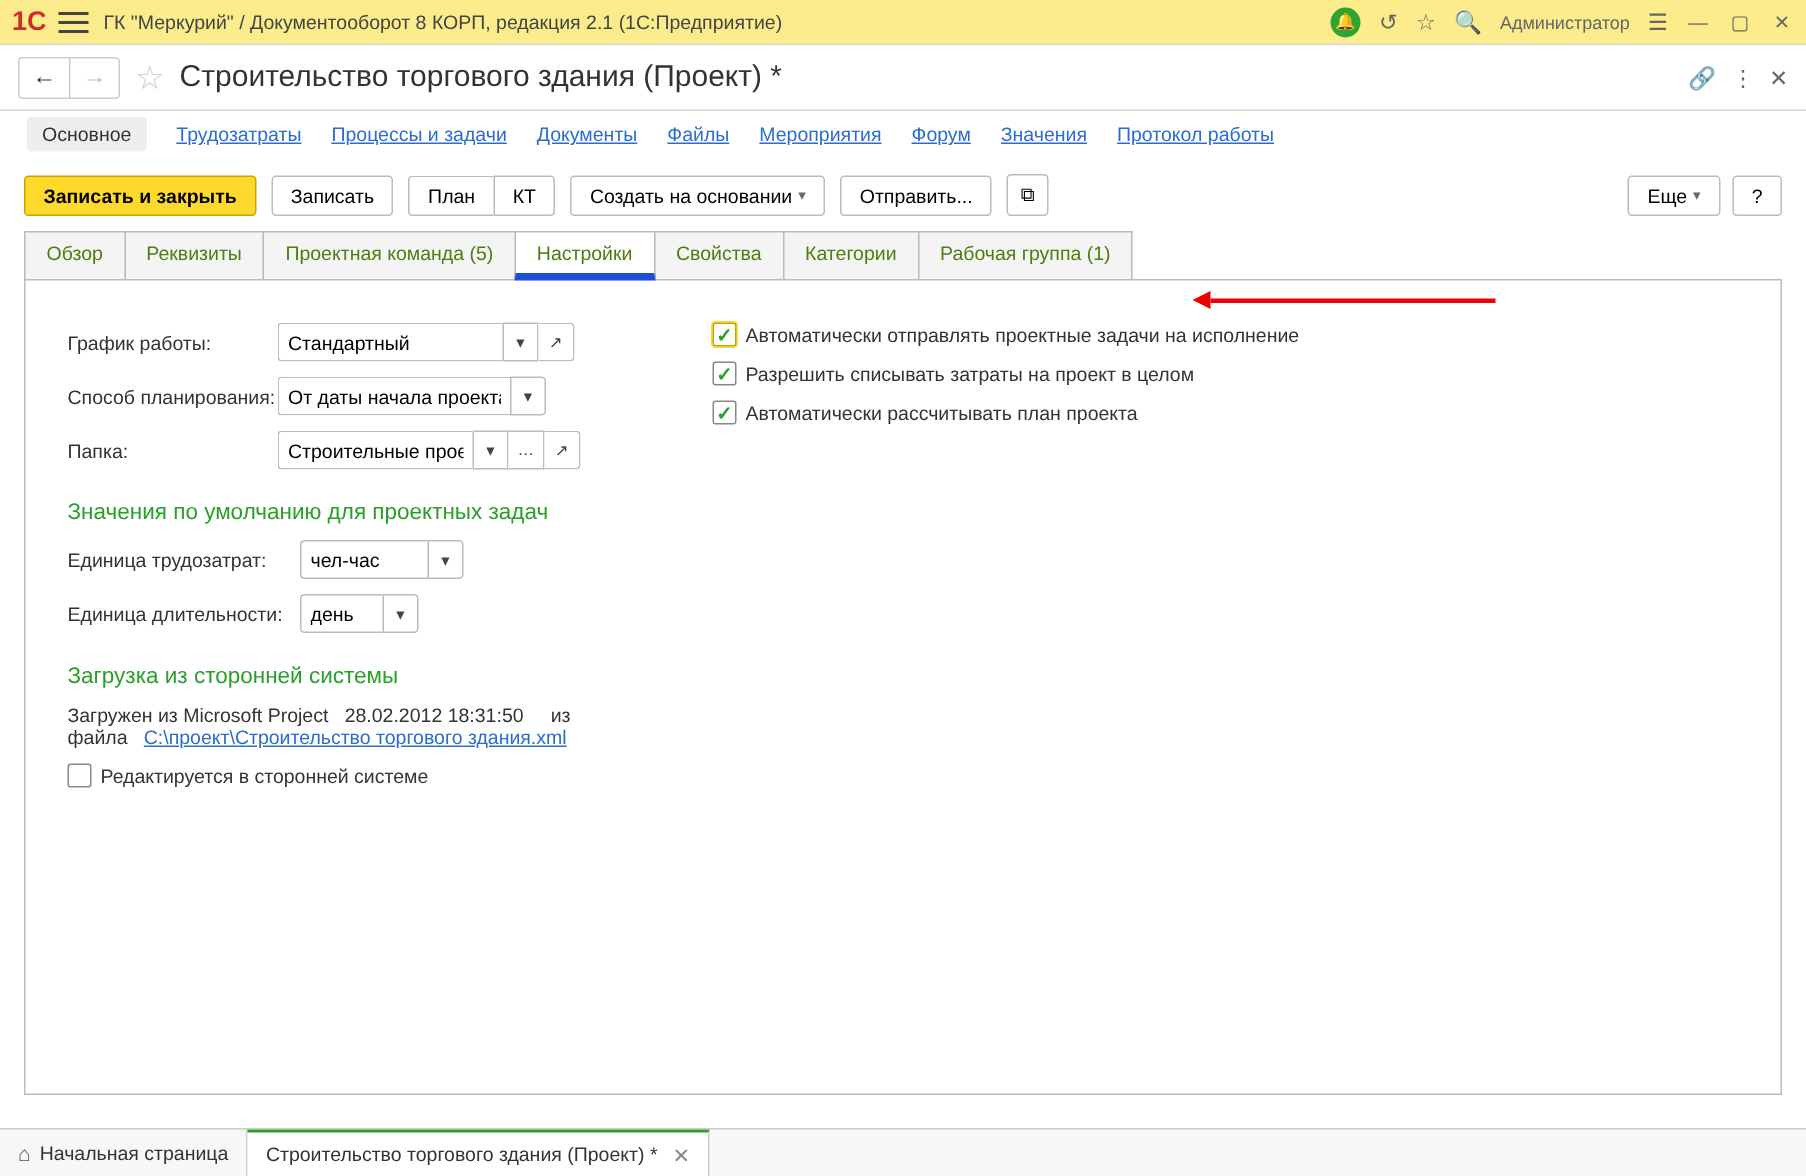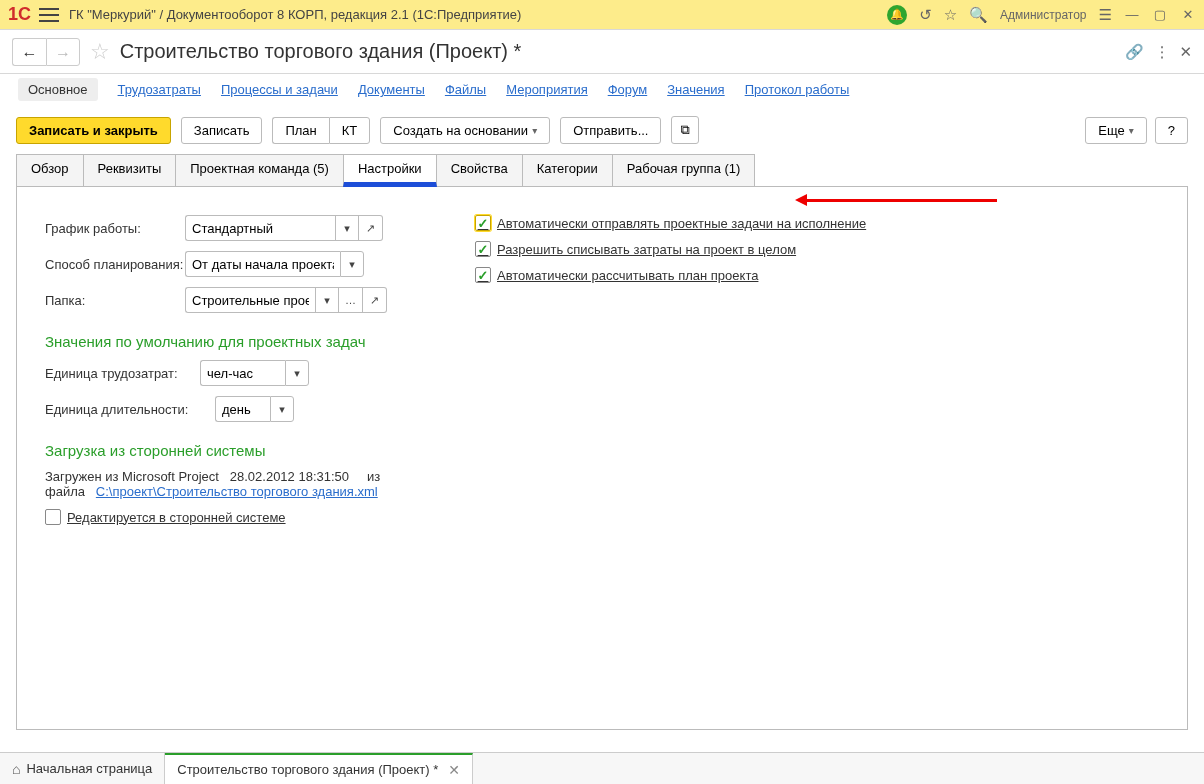--- a/index.html
+++ b/index.html
@@ -153,21 +153,21 @@
       display: flex;
       margin: 0 16px;
     }
     .inner-tab {
       border: 1px solid #bbb;
       border-bottom: none;
       background: #f4f4f4;
       padding: 6px 14px;
       cursor: pointer;
       font-size: 13px;
-      color: #000000;
+      color: #4d7c0f;
       margin-right: -1px;
       position: relative;
     }
     .inner-tab.active {
       background: #fff;
       z-index: 2;
       border-bottom: 5px solid #1d4ed8;
       margin-bottom: -1px;
     }
     .content-pane {
@@ -212,21 +212,20 @@
       font-size: 11px;
       color: #444;
     }
     .dd-btn + .dd-btn { border-left: none; }
     .dd-btn.last { border-radius: 0 3px 3px 0; }
     .check-row {
       display: flex;
       align-items: center;
       gap: 6px;
       margin-bottom: 10px;
-      text-decoration: underline;
     }
     .checkbox {
       width: 16px; height: 16px;
       border: 1px solid #888;
       border-radius: 2px;
       display: inline-flex;
       align-items: center;
       justify-content: center;
     }
     .checkbox.checked::after {
@@ -401,21 +400,21 @@
       <div class="form-row">
         <span class="form-label-wide">Единица трудозатрат:</span>
         <div class="dropdown">
           <input class="input" style="width: 85px;" value="чел-час">
           <div class="dd-btn last">▾</div>
         </div>
       </div>
       <div class="form-row">
         <span class="form-label-wide">Единица длительности:</span>
         <div class="dropdown">
-          <input class="input" style="width: 55px; margin-left: 15px;" value="день">
+          <input class="input" style="width: 55px;" value="день">
           <div class="dd-btn last">▾</div>
         </div>
       </div>
 
       <div class="section-title">Загрузка из сторонней системы</div>
       <div class="info-line">
         <span>Загружен из Microsoft Project</span>&nbsp;&nbsp;
         <span>28.02.2012 18:31:50</span>&nbsp;&nbsp;&nbsp;&nbsp;
         <span>из файла</span>&nbsp;&nbsp;
         <a>C:\проект\Строительство торгового здания.xml</a>

